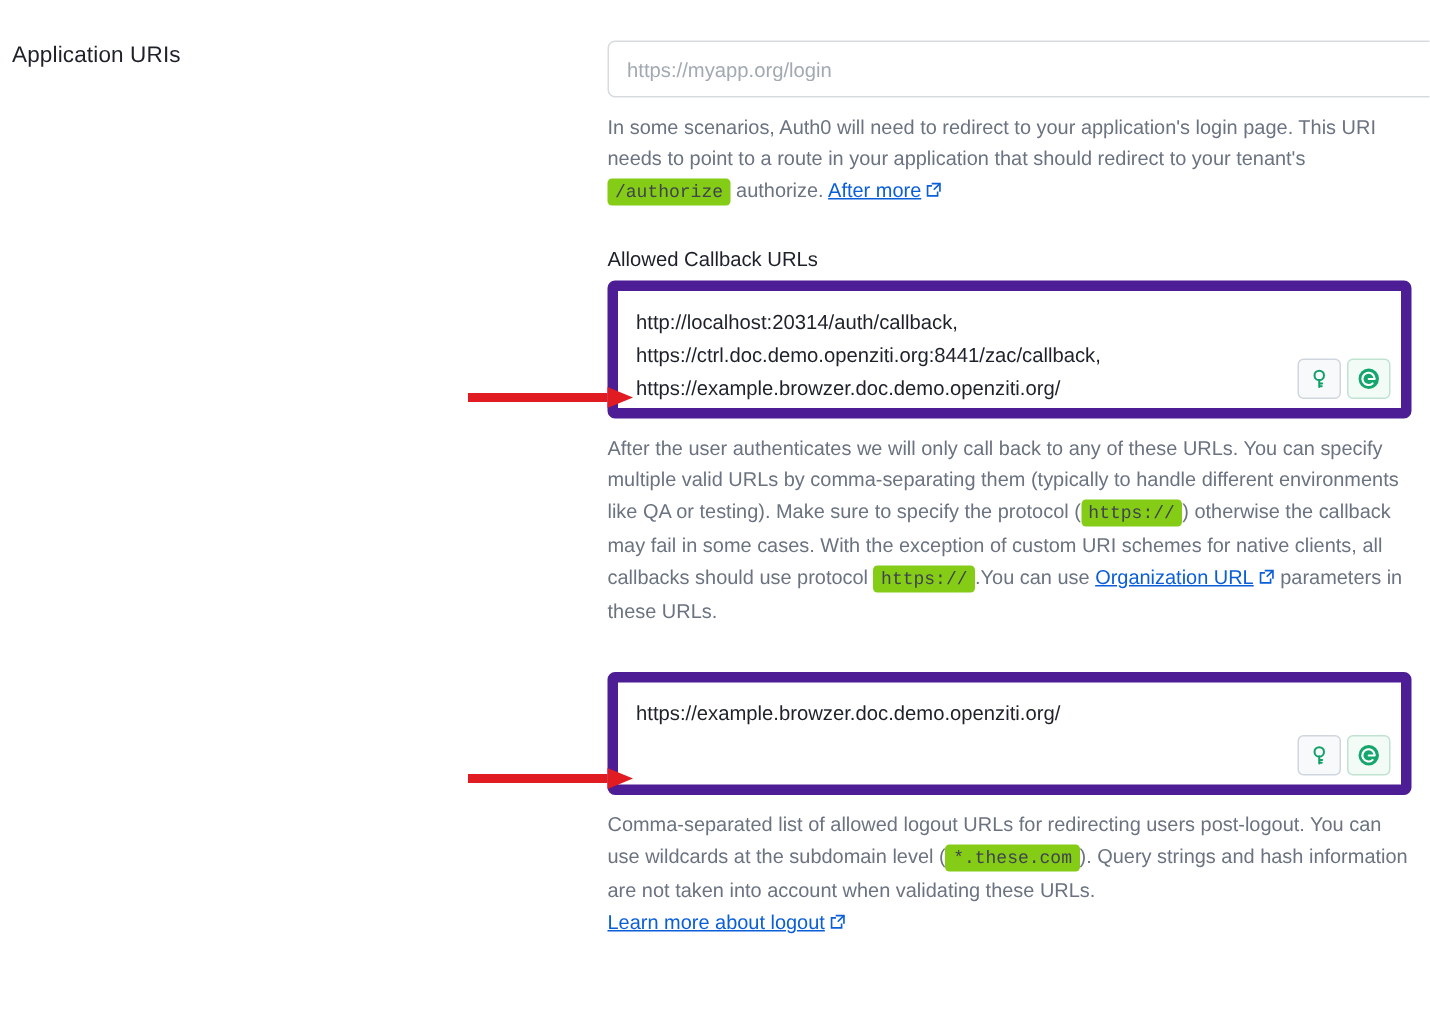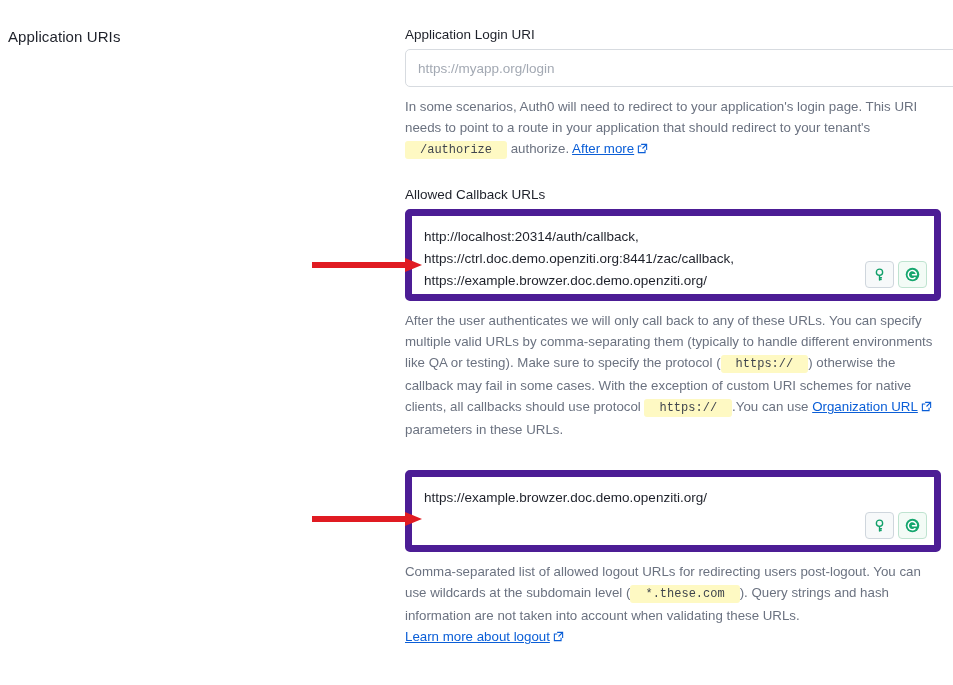--- a/index.html
+++ b/index.html
@@ -90,23 +90,23 @@
   .helper {
     font-size: 13.3px;
     line-height: 21px;
     color: #6b7280;
     margin-top: 9px;
     width: 536px;
   }
   code.inline {
     font-family: "Liberation Mono", monospace;
     font-size: 12px;
-    background: #fef9c3;
+    background: #84cc16;
     border-radius: 3px;
-    padding: 2px 15px;
+    padding: 2px 5px;
     color: #3f444d;
   }
   a.link {
     color: #0a5ed7;
     text-decoration: underline;
   }
   .ext-icon {
     display: inline-block;
     vertical-align: -1px;
     margin-left: 3px;
@@ -168,21 +168,20 @@
 </head>
 <body>
 
 <div class="page">
 
   <div class="section-title">Application URIs</div>
 
   <div class="fields">
 
     <div class="field-group">
-      <div class="field-label">Application Login URI</div>
       <input class="text-input" type="text" value="" placeholder="https://myapp.org/login" style="">
       <div class="helper">
         <span>In some scenarios, Auth0 will need to redirect to your application's login page. This URI needs to point to a route in your application that should redirect to your tenant's </span><code class="inline">/authorize</code><span> authorize. </span><a class="link" href="#">After more</a><span class="ext-icon"><svg width="11" height="11" viewBox="0 0 12 12">
               <path d="M4.5 1.5h6v6" fill="none" stroke="#0a5ed7" stroke-width="1.2"></path>
               <path d="M10.5 1.5L6 6" fill="none" stroke="#0a5ed7" stroke-width="1.2"></path>
               <path d="M8.8 7.3v3.2H1.5V3.2h3.2" fill="none" stroke="#0a5ed7" stroke-width="1.2"></path>
             </svg></span>
       </div>
     </div>
 

